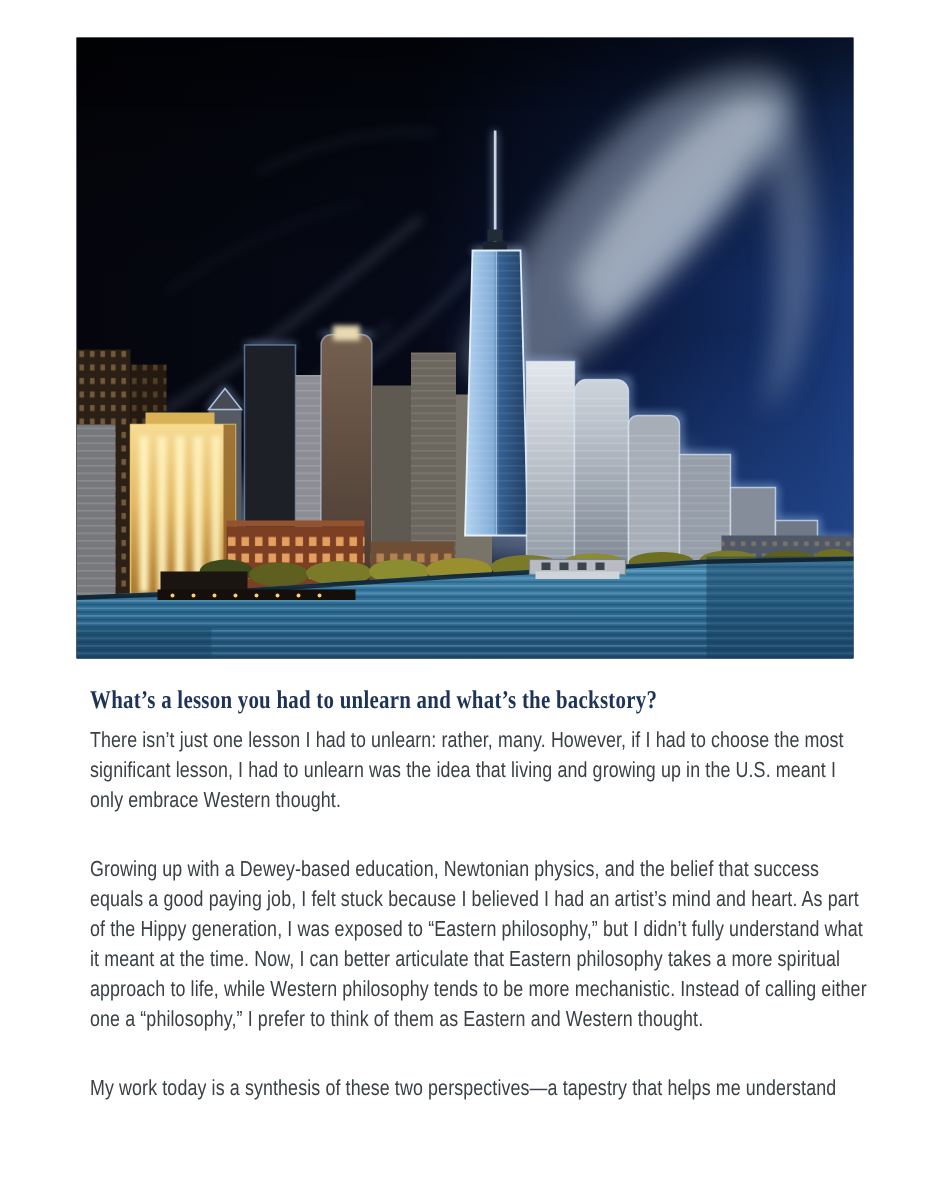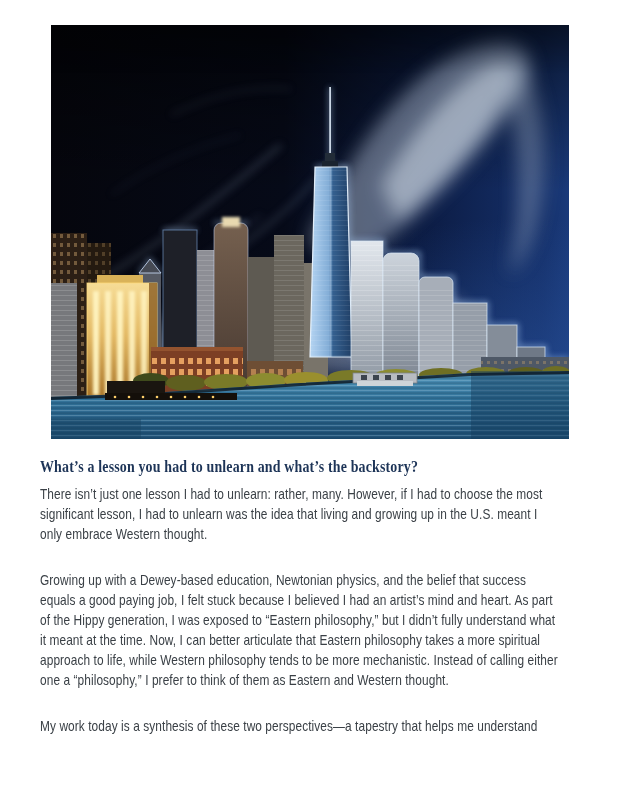--- a/index.html
+++ b/index.html
@@ -6,21 +6,21 @@
   body{
     width:618px;height:800px;background:#ffffff;position:relative;overflow:hidden;
     font-family:"Liberation Sans",sans-serif;
   }
   .hero{
     position:absolute;left:51px;top:25px;width:518px;height:414px;margin:0;
     background:#060a16;
   }
   .hero svg{display:block;width:518px;height:414px;}
   .text-area{
-    position:absolute;left:40px;top:456px;width:518px;
+    position:absolute;left:60px;top:456px;width:518px;
   }
   .text-scale{
     width:632px;transform:scaleX(0.8196);transform-origin:0 0;
   }
   h1.article-heading{
     font-family:"Liberation Serif",serif;
     font-weight:bold;font-size:17px;line-height:22px;
     color:var(--heading-color,#1d3457);
     margin:0 0 6px 0;letter-spacing:0.2px;
   }

